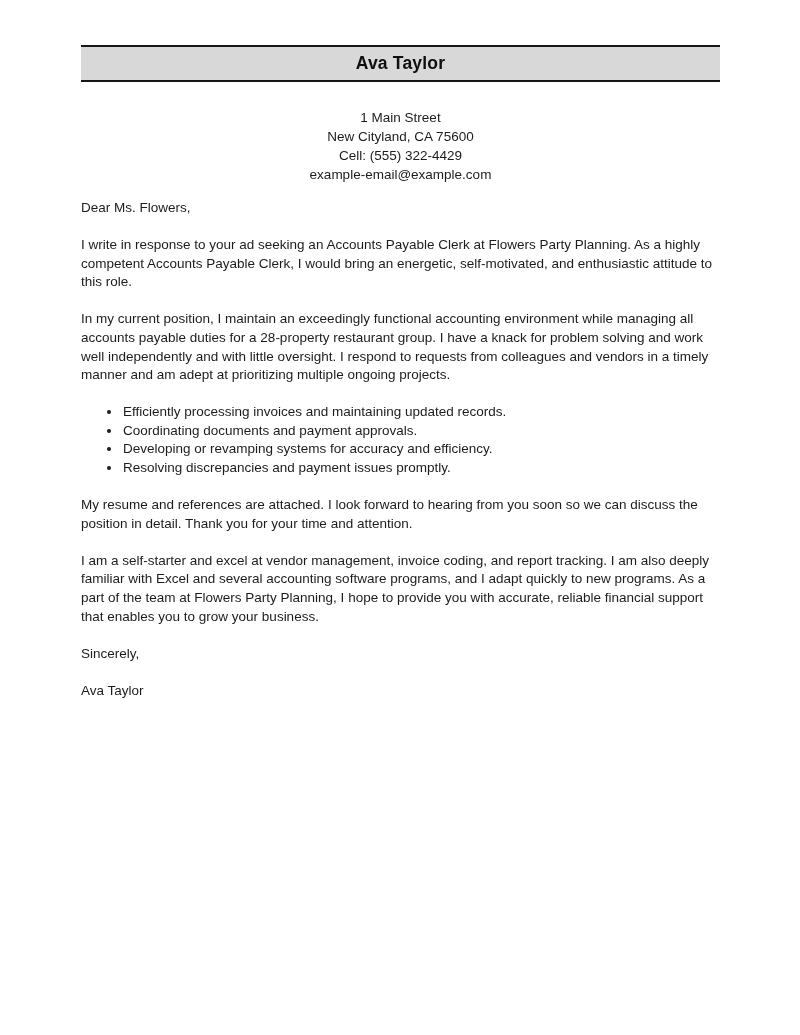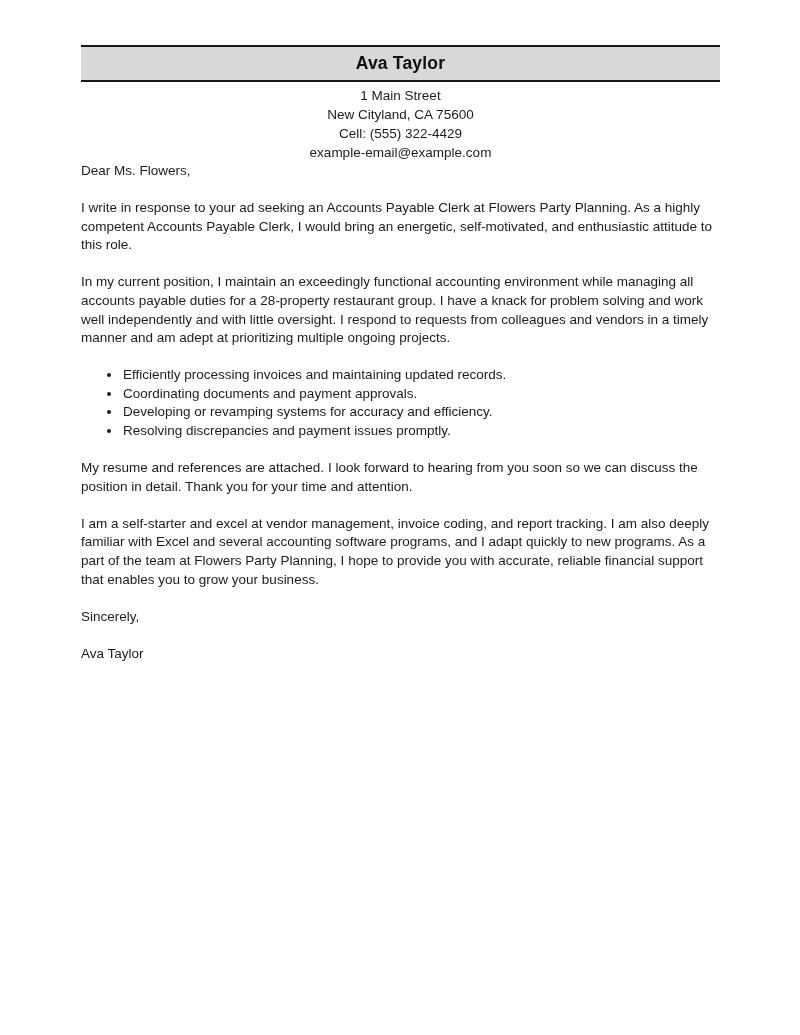--- a/index.html
+++ b/index.html
@@ -27,26 +27,27 @@
     border-bottom: 2px solid #161616;
     text-align: center;
     font-weight: bold;
     font-size: 17.5px;
     line-height: 24px;
     padding: 4px 0 5px 0;
     color: #0f0f0f;
     letter-spacing: 0.2px;
   }
   .address {
-    margin-top: 4px;
+    margin-top: 26px;
     text-align: center;
     font-size: 13.5px;
     line-height: 19px;
   }
   .letter-body {
+    margin-top: 15px;
     font-size: 13.5px;
     line-height: 18.6px;
   }
   .letter-body p {
     margin: 0 0 18.5px 0;
   }
   .letter-body ul {
     margin: 18.5px 0 18.5px 0;
     padding-left: 41px;
     list-style-type: disc;

